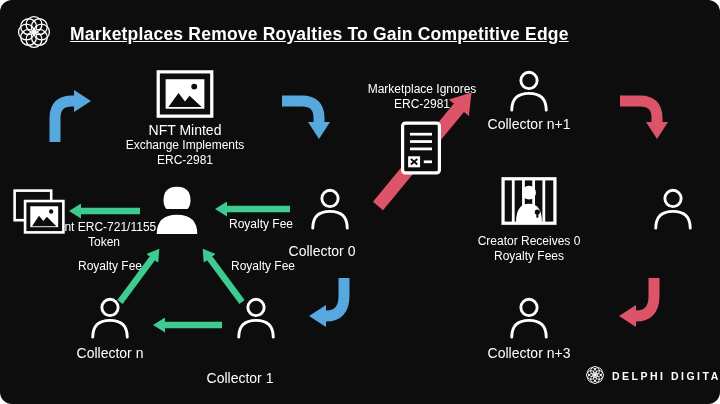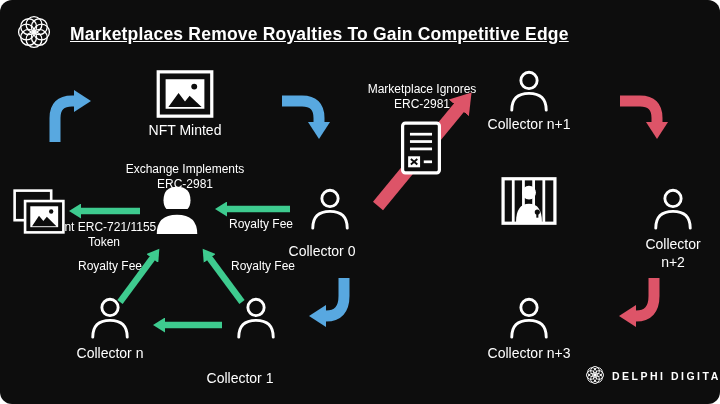--- a/index.html
+++ b/index.html
@@ -71,21 +71,21 @@
     <path d="M44,6 L44,24 Q44,44 26,44 L22,44" fill="none" stroke="#58a8e0" stroke-width="11" marker-end="url(#mk-blue)"></path>
   </svg>
 
   <svg class="abs z2" style="left:156px;top:70px;" width="58" height="48" viewBox="0 0 62 52">
     <rect x="2" y="2" width="58" height="48" fill="none" stroke="#fff" stroke-width="3.5"></rect>
     <rect x="10" y="10" width="42" height="32" fill="#fff"></rect>
     <circle cx="41" cy="18" r="3.2" fill="#0d0d0d"></circle>
     <path d="M13,40 L24,25 L31,34 L36,28 L49,40 Z" fill="#0d0d0d"></path>
   </svg>
   <div class="lbl big" style="left:185px;top:122px;">NFT Minted</div>
-  <div class="lbl" style="left:185px;top:138px;margin-top:24px;">Exchange Implements
+  <div class="lbl" style="left:185px;top:138px;">Exchange Implements
 ERC-2981</div>
 
   <svg class="abs z2" style="left:150px;top:183px;" width="54" height="54" viewBox="0 0 56 56">
     <path d="M28,4 Q14,4 14,18 Q14,24 17,27 L39,27 Q42,24 42,18 Q42,4 28,4 Z" fill="#fff"></path>
     <circle cx="28" cy="17" r="9" fill="#fff"></circle>
     <path d="M7,53 Q7,33 28,33 Q49,33 49,53 Z" fill="#fff"></path>
   </svg>
 
   <svg class="abs z2" style="left:307px;top:184px;" width="46" height="48" viewBox="0 0 48 50">
     <circle cx="24" cy="15" r="8.5" fill="none" stroke="#fff" stroke-width="3"></circle>
@@ -165,33 +165,34 @@
     <path d="M6,15 L26,15 Q43,15 43,32 L43,40" fill="none" stroke="#dd5468" stroke-width="11" marker-end="url(#mk-red)"></path>
   </svg>
   <svg class="abs z1" style="left:610px;top:272px;" width="60" height="60">
     <path d="M44,6 L44,24 Q44,44 26,44 L22,44" fill="none" stroke="#dd5468" stroke-width="11" marker-end="url(#mk-red)"></path>
   </svg>
 
   <svg class="abs z2" style="left:650px;top:184px;" width="46" height="48" viewBox="0 0 48 50">
     <circle cx="24" cy="15" r="8.5" fill="none" stroke="#fff" stroke-width="3"></circle>
     <path d="M6,46 Q6,28.5 24,28.5 Q42,28.5 42,46" fill="none" stroke="#fff" stroke-width="3" stroke-linecap="round"></path>
   </svg>
-  <div class="lbl big" style="left:673px;top:236px;">Collector n+2</div>
 
   <svg class="abs z2" style="left:499px;top:176px;" width="60" height="50" viewBox="0 0 64 54">
     <circle cx="32" cy="18" r="7.5" fill="#fff"></circle>
     <path d="M18,50 Q18,30 32,30 Q46,30 46,50 Z" fill="#fff"></path>
     <rect x="4" y="3" width="56" height="48" fill="none" stroke="#fff" stroke-width="3.5"></rect>
     <line x1="15" y1="3" x2="15" y2="51" stroke="#fff" stroke-width="3"></line>
     <line x1="26" y1="3" x2="26" y2="51" stroke="#fff" stroke-width="3"></line>
     <line x1="37" y1="3" x2="37" y2="51" stroke="#fff" stroke-width="3"></line>
     <line x1="48" y1="3" x2="48" y2="51" stroke="#fff" stroke-width="3"></line>
     <circle cx="41" cy="39" r="2.8" fill="#0d0d0d"></circle>
     <rect x="39.9" y="39" width="2.2" height="6" fill="#0d0d0d"></rect>
   </svg>
+  <div class="lbl" style="left:529px;top:234px;">Creator Receives 0
+Royalty Fees</div>
 
   <svg class="abs z2" style="left:506px;top:293px;" width="46" height="48" viewBox="0 0 48 50">
     <circle cx="24" cy="15" r="8.5" fill="none" stroke="#fff" stroke-width="3"></circle>
     <path d="M6,46 Q6,28.5 24,28.5 Q42,28.5 42,46" fill="none" stroke="#fff" stroke-width="3" stroke-linecap="round"></path>
   </svg>
   <div class="lbl big" style="left:529px;top:345px;">Collector n+3</div>
 
   <svg class="abs" style="left:584px;top:364px;" width="22" height="22" viewBox="0 0 48 48">
     <g fill="none" stroke="#fff" stroke-width="2">
       <circle cx="24" cy="15" r="9.5"></circle>

